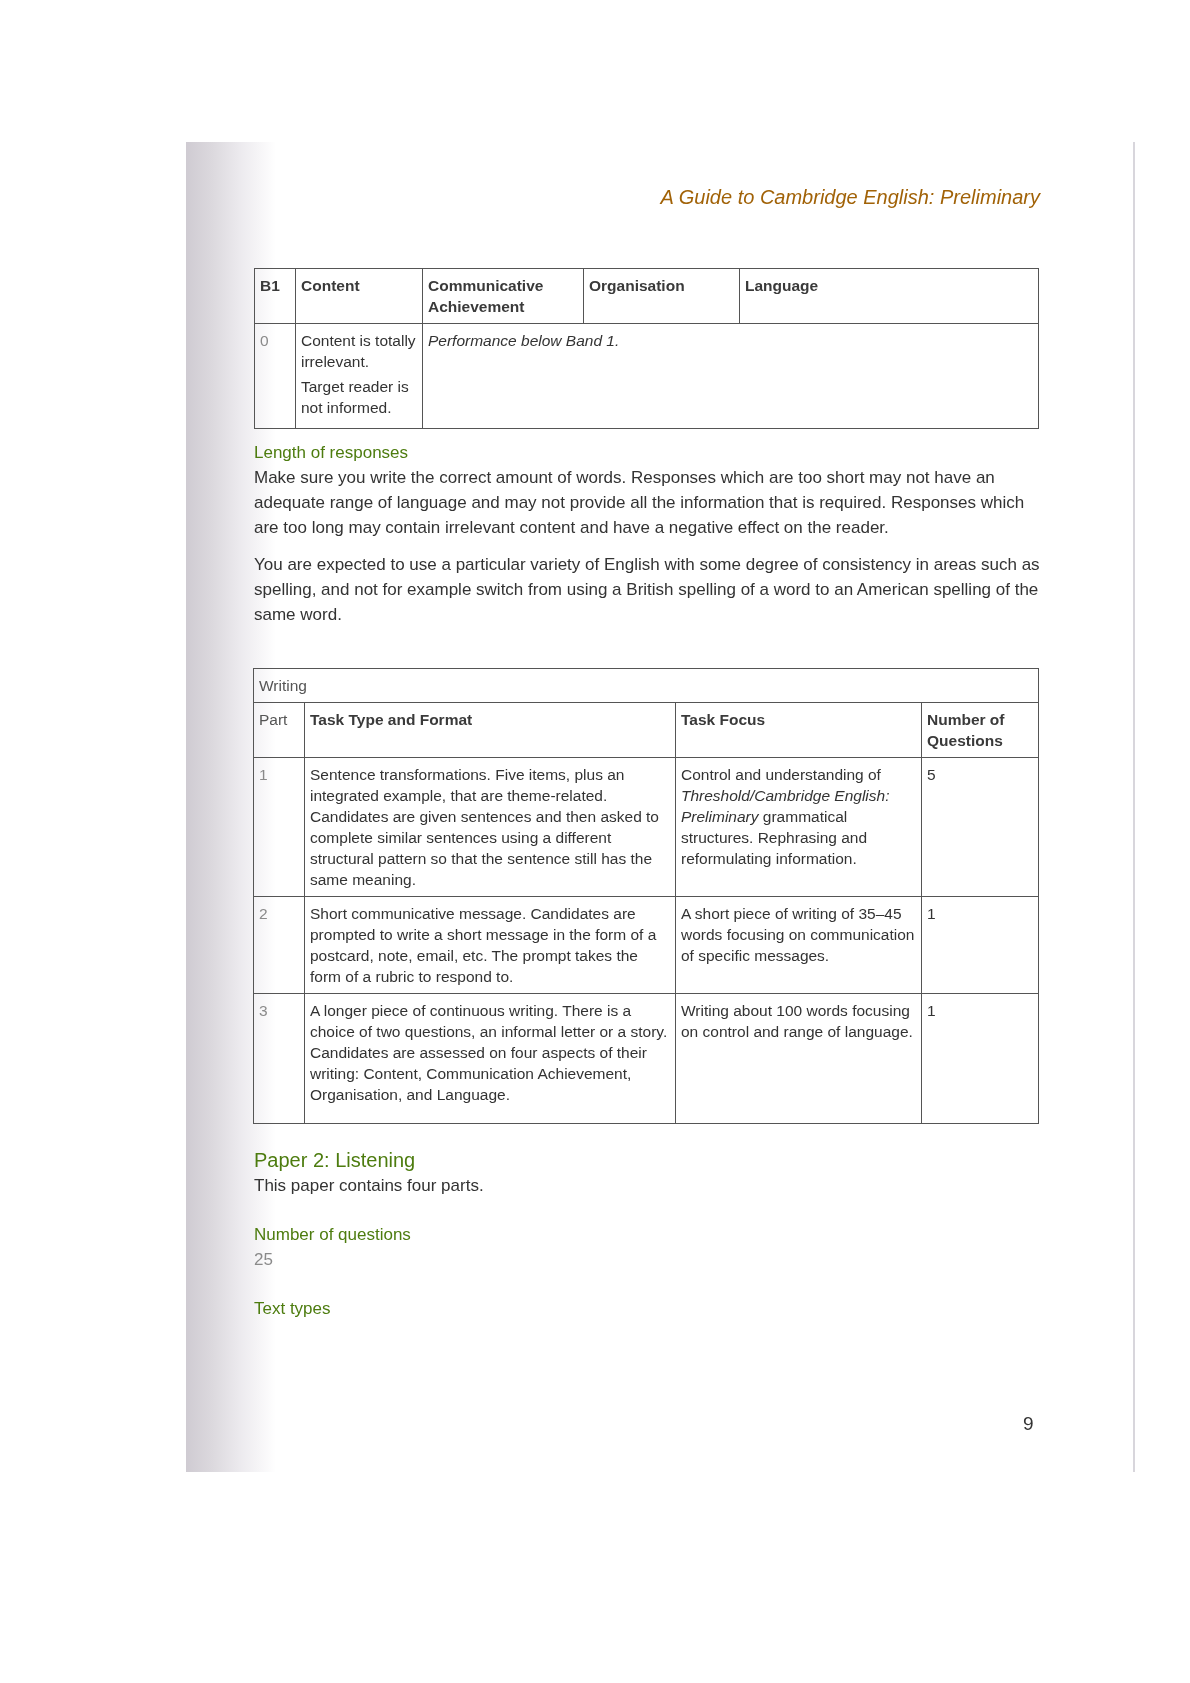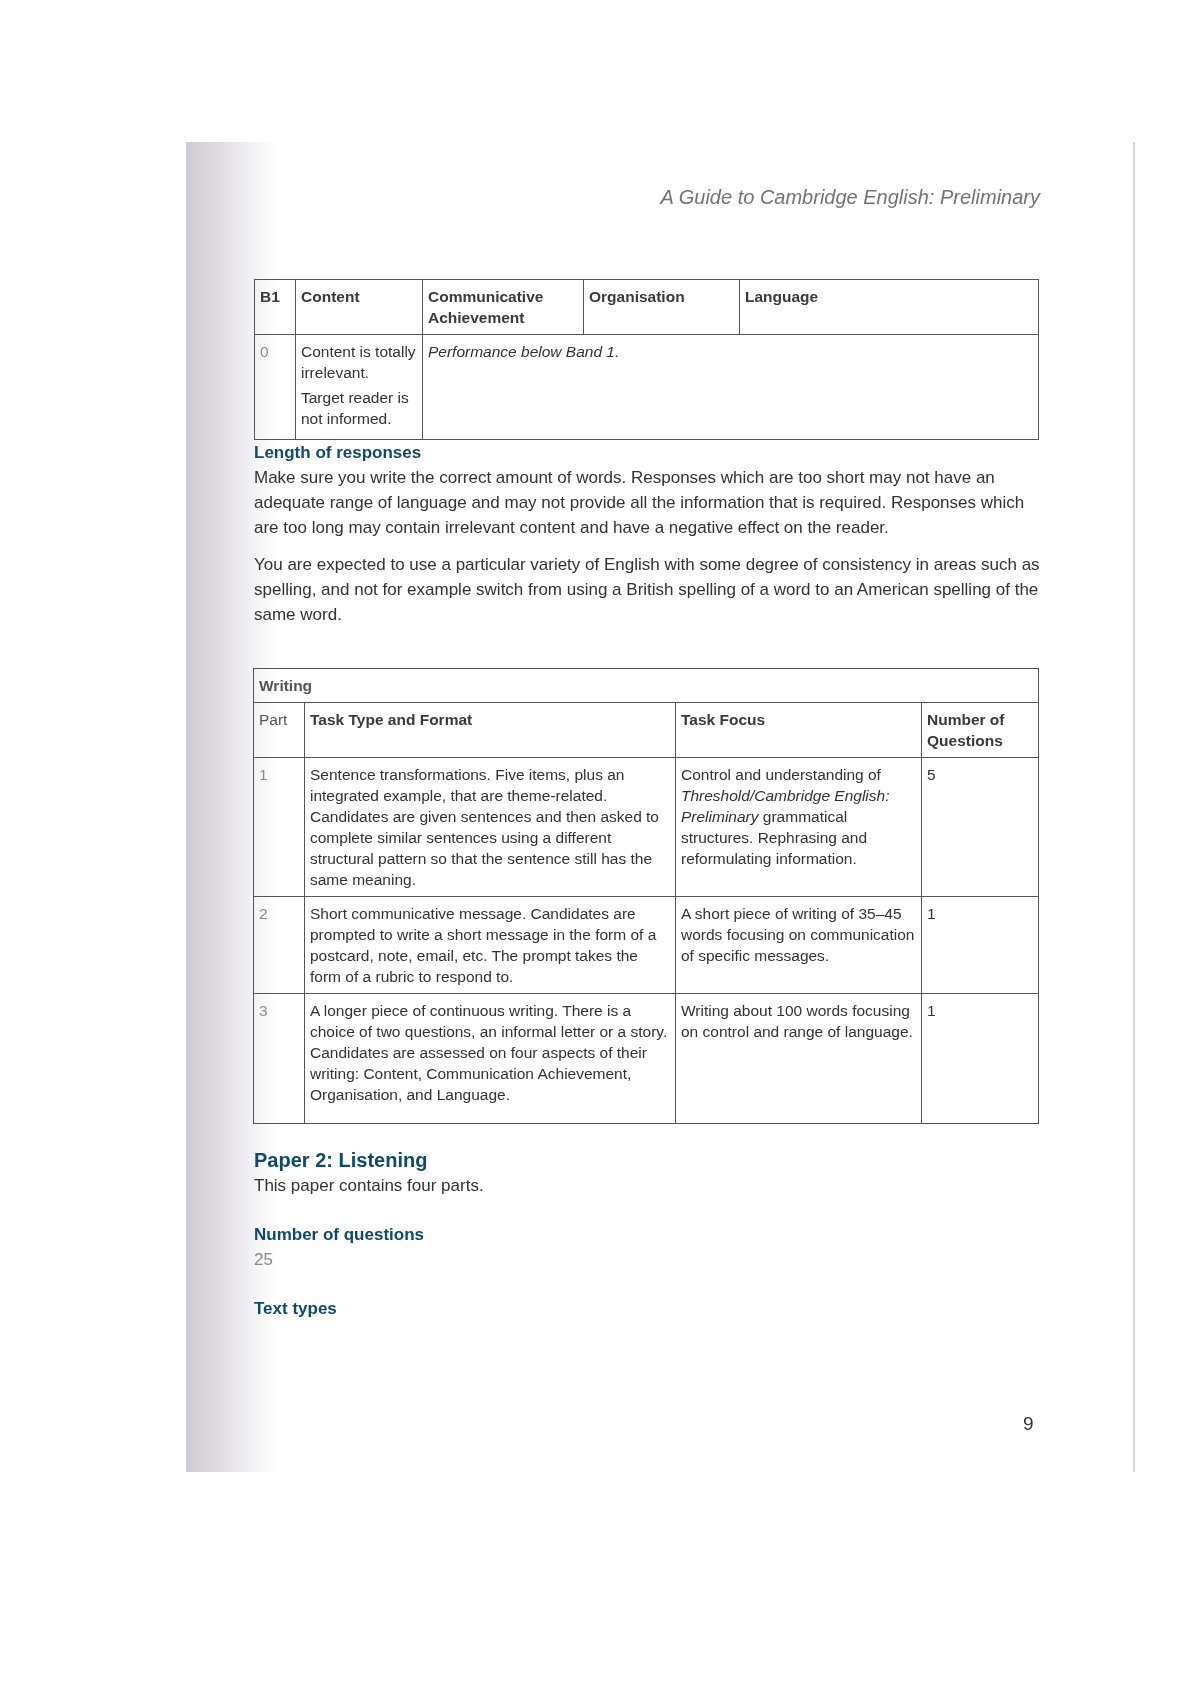--- a/index.html
+++ b/index.html
@@ -1,30 +1,30 @@
 <!DOCTYPE html>
 <html><head>
 <meta charset="utf-8">
 <style>
   html, body { margin:0; padding:0; }
   body { width:1190px; height:1683px; background:#ffffff; position:relative; overflow:hidden;
     font-family:"Liberation Sans", sans-serif; color:#2a2a2a; }
   .spine { position:absolute; left:186px; top:142px; width:90px; height:1330px;
     background:linear-gradient(to right, #cfcbd2 0%, #dcd9de 30%, #eceaee 60%, #ffffff 100%); }
   .page-edge { position:absolute; left:1133px; top:142px; width:2px; height:1330px; background:#d8d6dc; }
-  .runhead { position:absolute; right:150px; top:186px; font-style:italic; font-size:20px; color:#737373; }
+  .runhead { position:absolute; right:150px; top:186px; font-style:italic; font-size:20px; color:#a16207; }
   table { border-collapse:collapse; position:absolute; font-size:15.5px; color:#333; }
   td, th { border:1.5px solid #555; vertical-align:top; text-align:left; padding:6px 5px; line-height:21px; }
   th { font-weight:bold; color:#3a3a3a; }
-  .t1 { left:254px; top:268px; width:785px;margin-top:11px; }
+  .t1 { left:254px; top:268px; width:785px; }
   .t2 { left:253px; top:668px; width:786px; }
   .center-it { text-align:left; font-style:italic; }
   .muted { color:#8a8a8a; }
   .sec { position:absolute; left:254px; width:790px; font-size:17px; line-height:25px; color:#333; }
-  .sec h3 { margin:0; font-size:17px; font-weight:bold; color:#0c4a6e; }
+  .sec h3 { margin:0; font-size:17px; font-weight:normal; color:#4d7c0f; }
   .sec p { margin:0; }
   .h2 { font-size:20px !important; }
   .pagenum { position:absolute; left:1023px; top:1413px; font-size:19px; color:#333; }
   .p { margin:0 0 4px 0; }
 </style>
 </head>
 <body>
 
 <div class="spine"></div>
 <div class="page-edge"></div>
@@ -56,21 +56,21 @@
   <p>Make sure you write the correct amount of words. Responses which are too short may not have an adequate range of language and may not provide all the information that is required. Responses which are too long may contain irrelevant content and have a negative effect on the reader.</p>
 </div>
 
 <div class="sec" style="top:552px">
   <p>You are expected to use a particular variety of English with some degree of consistency in areas such as spelling, and not for example switch from using a British spelling of a word to an American spelling of the same word.</p>
 </div>
 
 <table class="t2">
   <tbody>
       <tr>
-    <th colspan="4" style="font-weight:bold;color:#555">Writing</th>
+    <th colspan="4" style="font-weight:normal;color:#555">Writing</th>
   </tr>
   <tr>
     <th style="width:40px;font-weight:normal;color:#555">Part</th>
     <th style="width:360px">Task Type and Format</th>
     <th style="width:235px">Task Focus</th>
     <th>Number of Questions</th>
   </tr>
   <tr>
     <td class="muted">1</td>
     <td>Sentence transformations. Five items, plus an integrated example, that are theme-related. Candidates are given sentences and then asked to complete similar sentences using a different structural pattern so that the sentence still has the same meaning.</td>

